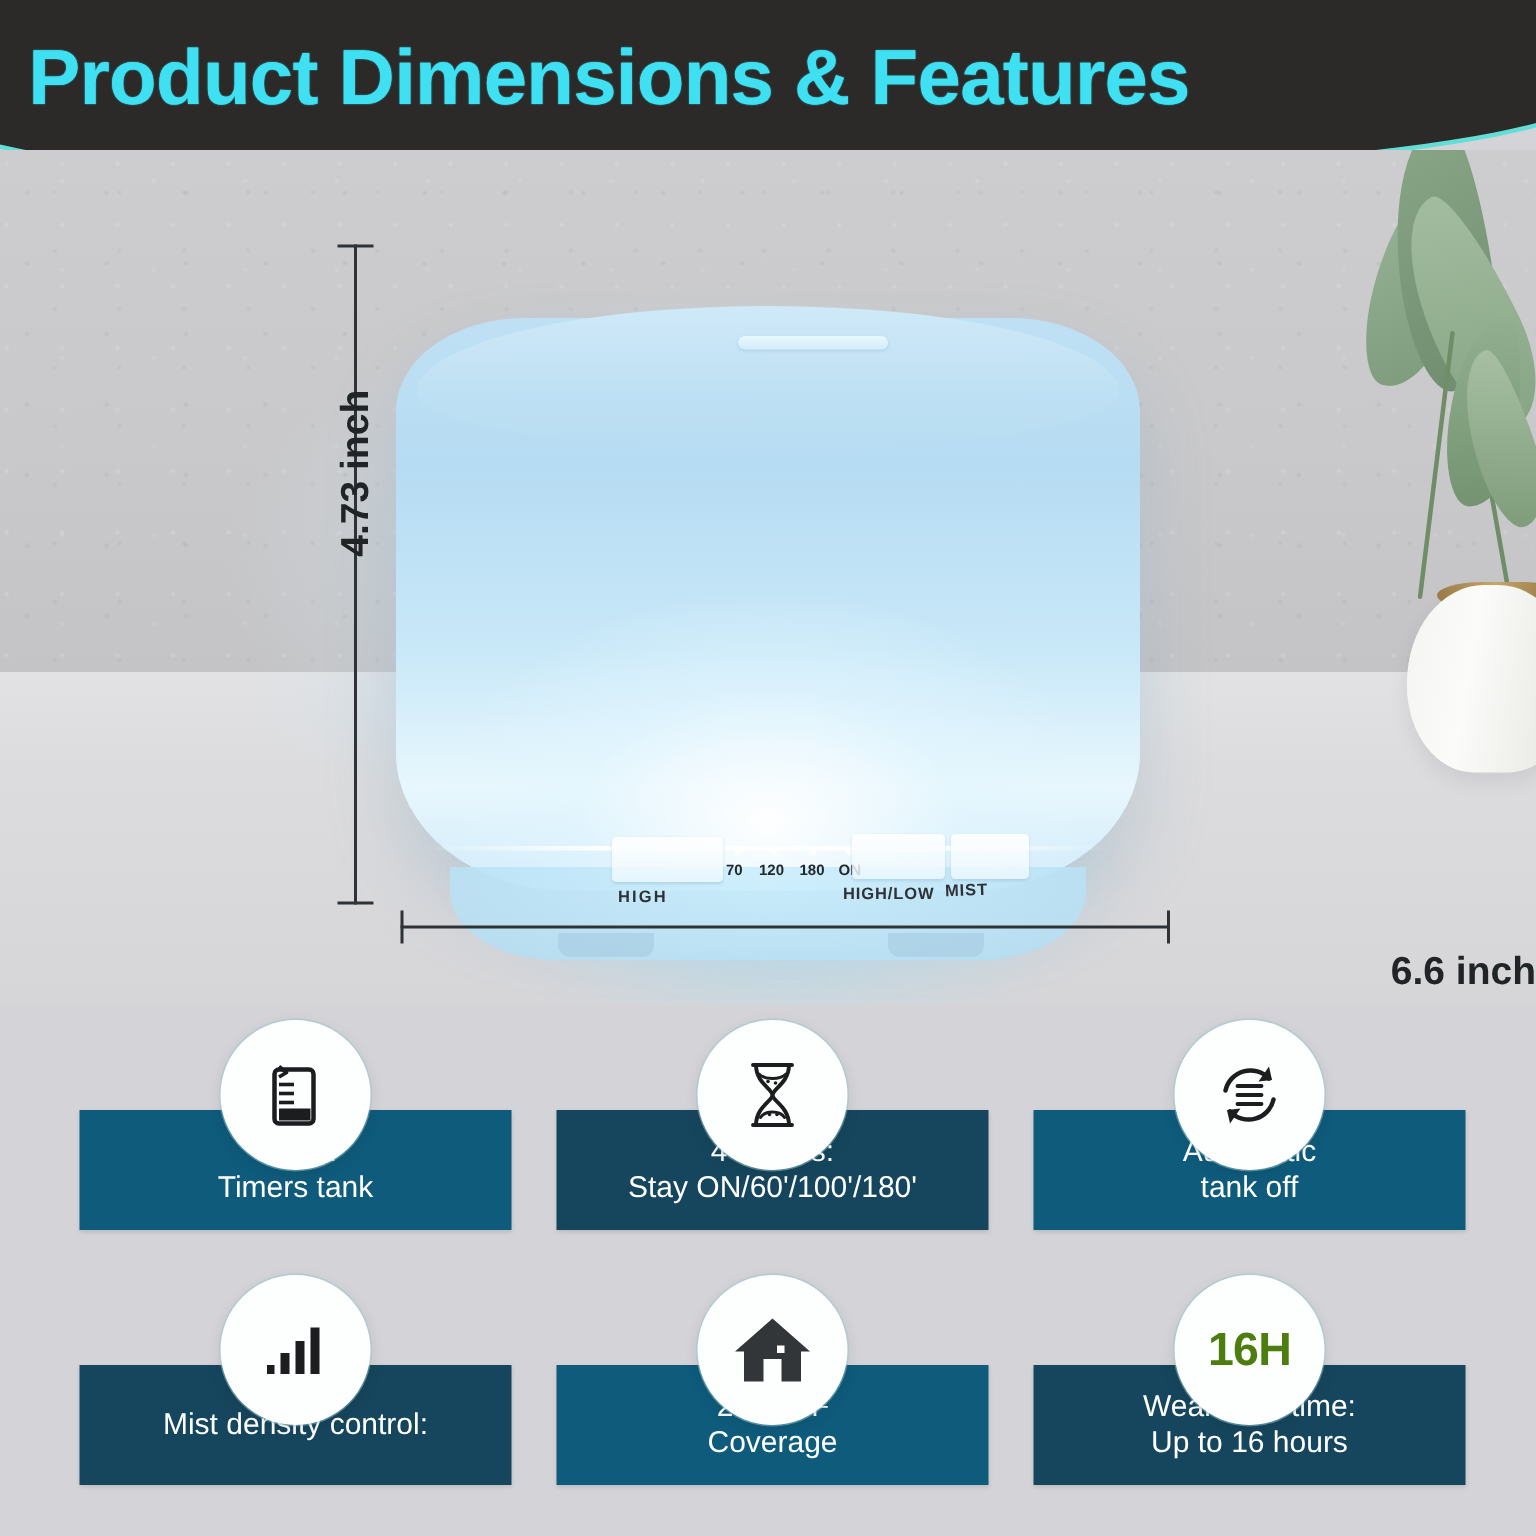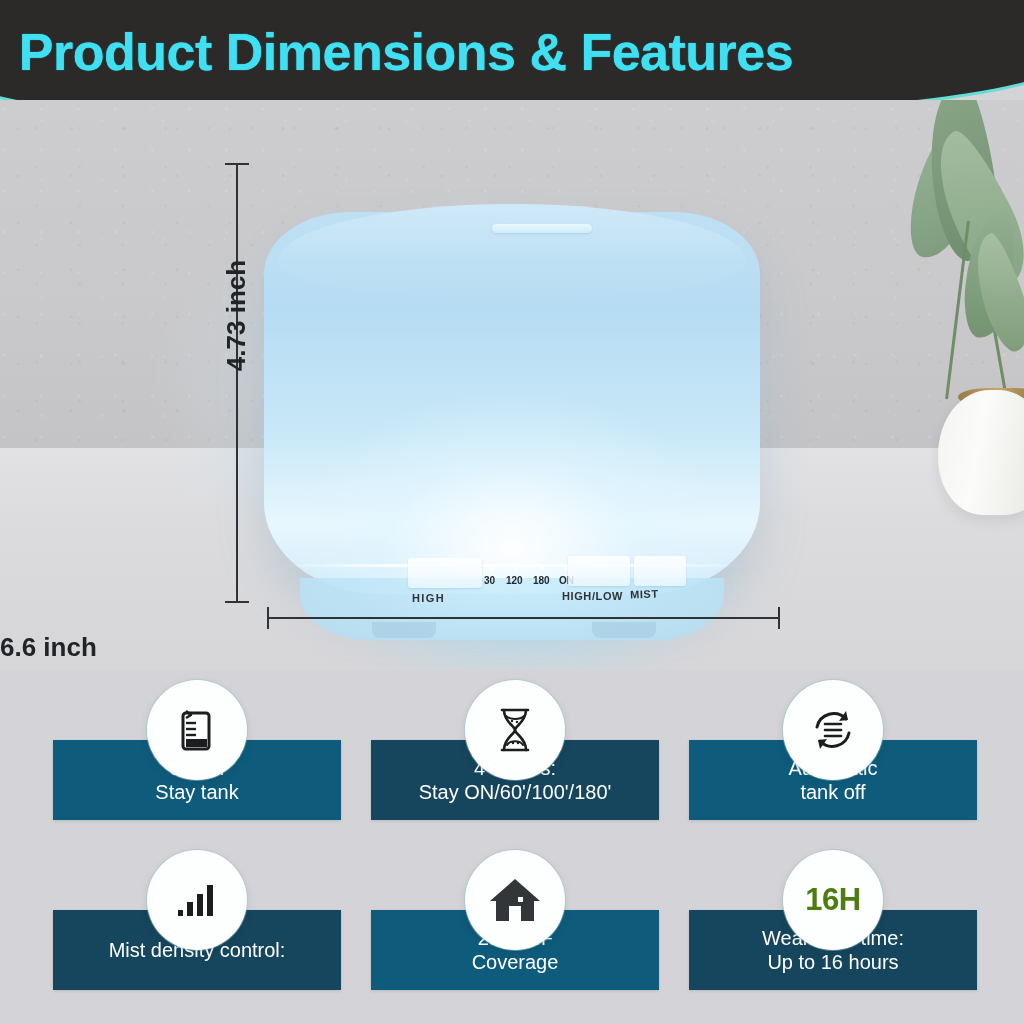--- a/index.html
+++ b/index.html
@@ -185,21 +185,21 @@
     position:absolute;left:267px;top:617px;width:513px;height:2px;
     background:#2f3236;
   }
   .dim-h-cap-l,.dim-h-cap-r{
     position:absolute;top:607px;width:2px;height:22px;background:#2f3236;
   }
   .dim-h-cap-l{left:267px;}
   .dim-h-cap-r{left:778px;}
   .dim-h-label{
     position:absolute;left:0;top:632px;width:1024px;
-    text-align:left;
+    text-align:right;
     font-size:26px;font-weight:bold;color:#212427;
   }
 
   
   .grid{
     position:absolute;left:0;top:672px;width:1024px;height:352px;
   }
   .cell{position:absolute;width:288px;height:160px;}
   .card{
     position:absolute;left:0;top:68px;width:288px;height:80px;
@@ -265,21 +265,21 @@
 
   <div class="panel">
     <div class="btn btn-light"></div>
     <div class="lbl lbl-light">HIGH</div>
 
     <div class="timers">
       <div class="tick" style="left:4px"></div>
       <div class="tick" style="left:28px"></div>
       <div class="tick" style="left:54px"></div>
       <div class="tick" style="left:78px"></div>
-      <div class="tnum" style="left:-2px">30</div>
+      <div class="tnum" style="left:-2px">70</div>
       <div class="tnum" style="left:20px">120</div>
       <div class="tnum" style="left:47px">180</div>
       <div class="tnum" style="left:73px">ON</div>
     </div>
 
     <div class="btn btn-hl"></div>
     <div class="lbl lbl-hl">HIGH/LOW</div>
 
     <div class="btn btn-mist"></div>
     <div class="lbl lbl-mist">MIST</div>
@@ -297,21 +297,21 @@
   <div class="dim-h-cap-r"></div>
   <div class="dim-h-label">6.6 inch</div>
 </div>
 
 <div class="grid">
 
   <div class="cell" style="left:53px;top:0">
     <div class="card card-teal">
       <div>
         <div>500ml</div>
-        <div>Stay tank</div>
+        <div>Timers tank</div>
       </div>
     </div>
     <div class="bubble">
       <svg width="46" height="48" viewBox="0 0 46 48" fill="none" stroke="#1b1d1f" stroke-width="3">
         <path d="M12 7 h20 a3 3 0 0 1 3 3 v30 a3 3 0 0 1 -3 3 h-20 a3 3 0 0 1 -3 -3 v-30 a3 3 0 0 1 3 -3 z"></path>
         <path d="M12 5 l5 4 -5 3" stroke-width="2.5" stroke-linejoin="round"></path>
         <line x1="12" y1="17" x2="22" y2="17" stroke-width="2.4"></line>
         <line x1="12" y1="23" x2="22" y2="23" stroke-width="2.4"></line>
         <line x1="12" y1="29" x2="22" y2="29" stroke-width="2.4"></line>
         <rect x="12" y="33" width="21" height="8" fill="#1b1d1f" stroke="none"></rect>

